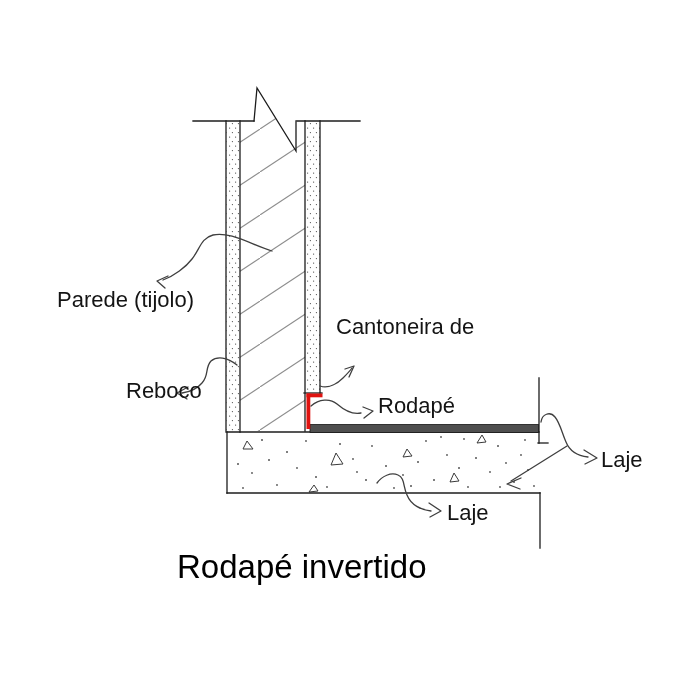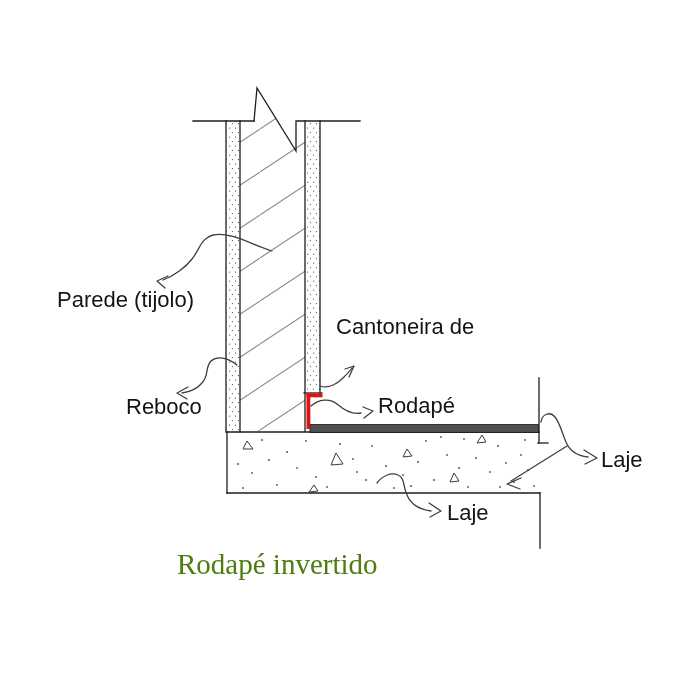--- a/index.html
+++ b/index.html
@@ -14,24 +14,23 @@
   .lbl{
     position:absolute;
     color:#141414;
     font-size:22px;
     line-height:1.22;
     white-space:nowrap;
   }
   .lbl-center{text-align:left;white-space:normal;}
   .title{
     position:absolute;
-    color:#4d7c0f;
-    font-size:29px;
+    color:#000000;
+    font-size:33px;
     white-space:nowrap;
-    font-family:Liberation Serif, serif;
   }
 </style>
 </head>
 <body>
 
 <div id="stage">
 
   <svg width="700" height="700" viewBox="0 0 700 700">
 
     <defs>
@@ -175,21 +174,21 @@
 
       <g>
         <path d="M377,483 C382,476 391,472 398,475 C405,478 403,487 407,495 C411,505 421,510 431,511"></path>
         <path d="M429,503 L441,511 L430,517"></path>
       </g>
     </g>
   </svg>
 
   <div class="lbl" style="left:57px; top:287px;">Parede (tijolo)</div>
 
-  <div class="lbl" style="left:126px; top:394px;">Reboco</div>
+  <div class="lbl" style="left:126px; top:378px;">Reboco</div>
 
   <div class="lbl lbl-center" style="left:336px; top:314px; width:146px;">
     <div>Cantoneira de</div>
   </div>
 
   <div class="lbl" style="left:378px; top:393px;">Rodapé</div>
 
   <div class="lbl" style="left:601px; top:447px;">Laje</div>
 
   <div class="lbl" style="left:447px; top:500px;">Laje</div>

